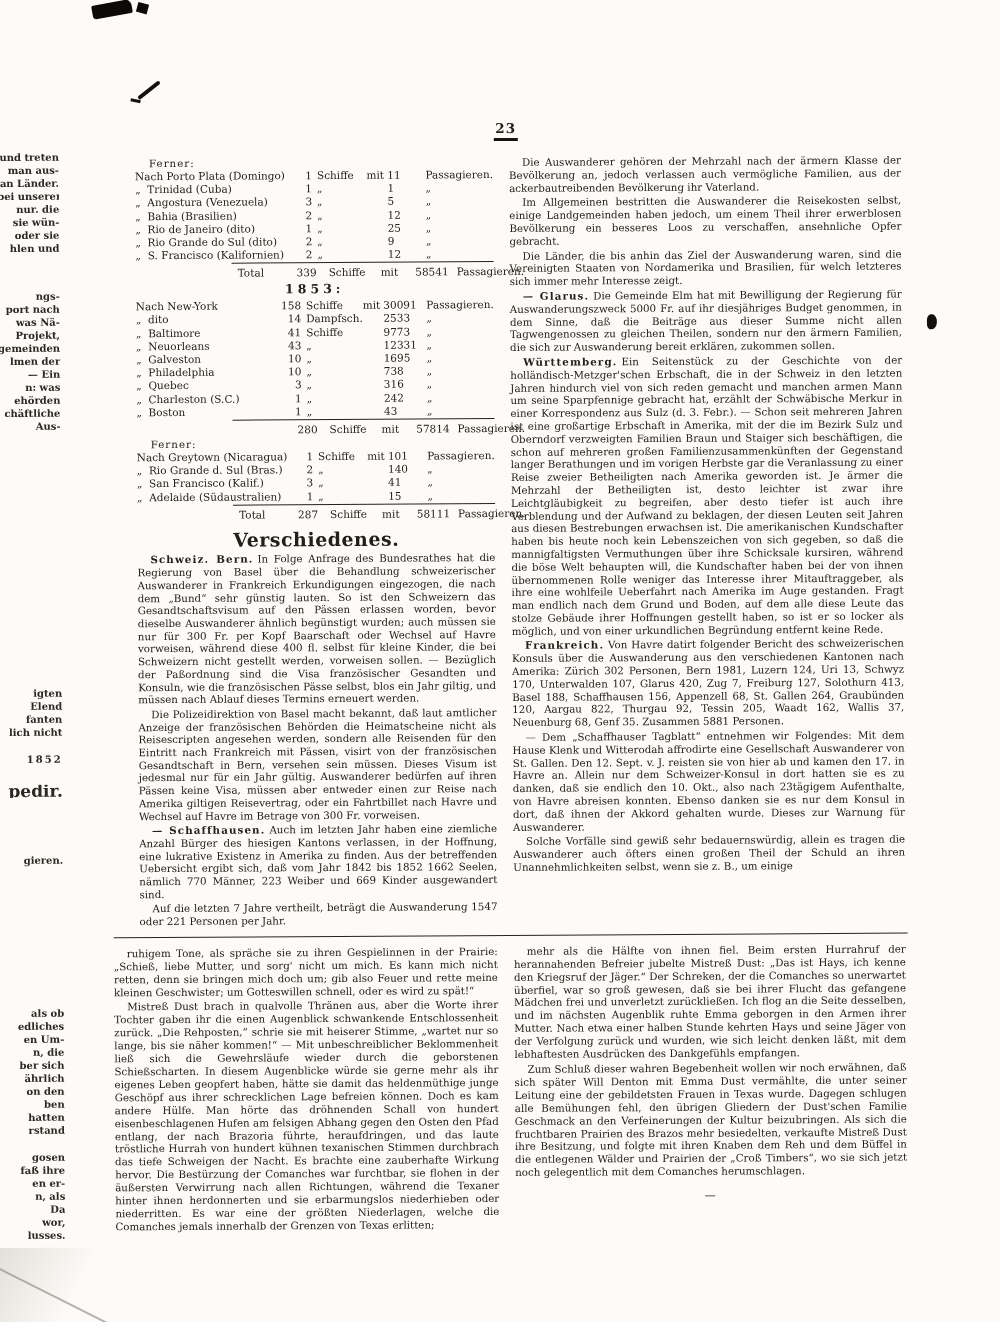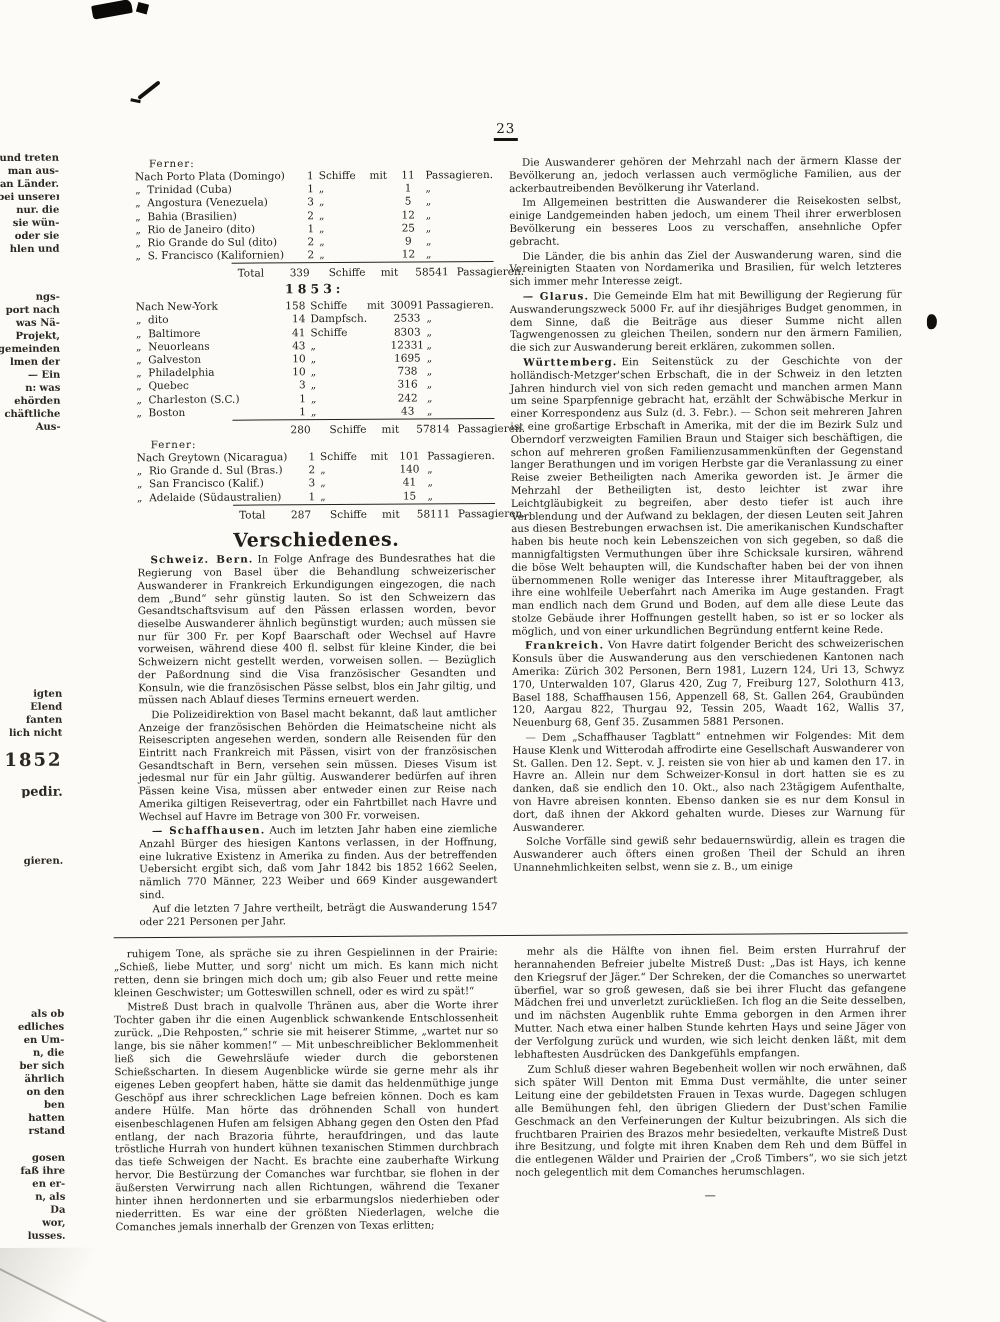--- a/index.html
+++ b/index.html
@@ -8,64 +8,64 @@
     background:#fcfbf7;color:#23201a;
     font-family:"DejaVu Serif","Liberation Serif",serif;
   }
   .rot{position:absolute;inset:0;transform:rotate(-0.35deg);transform-origin:50% 50%;}
 
   
   .edge-strip{position:absolute;left:0;top:0;width:64px;height:1322px;}
   .frag-group{position:absolute;left:0;width:62px;text-align:right;}
   .frag{font-weight:700;font-size:10px;line-height:13px;color:#2b2722;white-space:nowrap;overflow:hidden;}
   .g1{top:148px}.g2{top:287px}.g3{top:498px}.g4{top:684px}
-  .g5{top:748px}.g5 .frag{font-size:18px;letter-spacing:2px;line-height:17px;}
-  .g6{top:782px}.g6 .frag{font-size:13px;}
+  .g5{top:748px}.g5 .frag{font-size:10px;letter-spacing:2px;line-height:17px;}
+  .g6{top:782px}.g6 .frag{font-size:17px;}
   .g7{top:851px}
   .g8{top:1004px}.g9{top:1148px}
 
   
   .mark{position:absolute;}
   .ink-a{left:96px;top:0;width:40px;height:14px;background:#0b0a08;transform:rotate(-10deg);border-radius:2px 6px 2px 4px;}
   .ink-b{left:141px;top:1px;width:11px;height:10px;background:#0b0a08;transform:rotate(15deg);}
   .stroke-a{left:139px;top:86px;width:27px;height:4px;background:#141210;transform:rotate(-38deg);border-radius:2px;}
   .stroke-b{left:134px;top:97px;width:10px;height:3px;background:#141210;transform:rotate(12deg);}
   .speck{left:929px;top:317px;width:10px;height:15px;background:#12100c;border-radius:45% 55% 60% 40%;}
   .corner-shade{left:-40px;top:1245px;width:230px;height:140px;background:linear-gradient(118deg,#b4b1a9 0%,rgba(180,177,169,0) 45%);opacity:.5;}
   .corner-line{left:-6px;top:1264px;width:175px;height:2px;background:#8e8b84;transform:rotate(27deg);transform-origin:left center;opacity:.65;}
 
   
   .content{position:absolute;left:112px;top:118px;width:794px;}
   .page-head{text-align:center;height:26px;}
-  .pagenum{display:inline-block;font-weight:400;font-size:13.5px;letter-spacing:1px;}
+  .pagenum{display:inline-block;font-weight:700;font-size:13.5px;letter-spacing:1px;}
   .pagenum-rule{width:24px;height:3px;background:#16140f;margin:1px auto 0;}
 
   .cols{display:flex;gap:16px;}
   .top-cols{margin-top:10px;}
   .col-left-top{width:384px;box-sizing:border-box;padding-left:26px;font-size:10.3px;line-height:12.7px;}
   .col-right-top{width:392px;font-size:10.3px;line-height:12.8px;}
   .bottom-cols{margin-top:6px;}
   .col-left-bottom{width:384px;font-size:10.3px;line-height:12.9px;}
   .col-right-bottom{width:392px;font-size:10.3px;line-height:12.9px;}
 
   .section-rule{border:none;border-top:1.4px solid #262420;margin:9px 0 7px;}
 
   
   .tbl-label{letter-spacing:1px;line-height:14px;margin-left:14px;}
   .shiptable{width:100%;border-collapse:collapse;font-size:10.5px;}
   .shiptable td{padding:0;line-height:13.2px;white-space:nowrap;overflow:hidden;}
   td.place{width:158px;}
   td.num{width:26px;text-align:right;padding-right:5px;}
   td.unit{width:54px;text-align:left;}
   td.mit{width:22px;}
-  td.pax{width:40px;text-align:center;}
+  td.pax{width:40px;text-align:left;padding-right:5px;}
   td.paxu{text-align:left;}
   .total-line{display:flex;line-height:14px;border-top:1px solid #26231e;margin-left:96px;margin-top:1px;padding-top:2px;font-size:10.5px;white-space:nowrap;}
   .tl-label{min-width:52px;padding-left:6px;}
-  .tl-ships{min-width:34px;text-align:left;padding-right:5px;}
+  .tl-ships{min-width:34px;text-align:center;padding-right:5px;}
   .tl-unit{min-width:52px;}
   .tl-mit{min-width:24px;}
   .tl-pax{min-width:44px;text-align:right;padding-right:8px;}
   .year-head{text-align:center;font-weight:700;font-size:12.5px;letter-spacing:4px;margin:4px 0 3px;}
 
   .section-title{text-align:center;font-weight:700;font-size:19px;letter-spacing:.5px;margin:12px 0 7px;}
 
   p.para{margin:2px 0 0;text-align:justify;text-indent:13px;}
   .lead{font-weight:700;letter-spacing:1.1px;margin-right:4px;}
   .lead:empty{display:none;margin:0;}
@@ -253,21 +253,21 @@
                 <td class="mit"></td>
                 <td class="pax">2533</td>
                 <td class="paxu">„</td>
               </tr>
 
               <tr>
                 <td class="place">„&nbsp;&nbsp;Baltimore</td>
                 <td class="num">41</td>
                 <td class="unit">Schiffe</td>
                 <td class="mit"></td>
-                <td class="pax">8303</td>
+                <td class="pax">9773</td>
                 <td class="paxu">„</td>
               </tr>
 
               <tr>
                 <td class="place">„&nbsp;&nbsp;Neuorleans</td>
                 <td class="num">43</td>
                 <td class="unit">„</td>
                 <td class="mit"></td>
                 <td class="pax">12331</td>
                 <td class="paxu">„</td>

